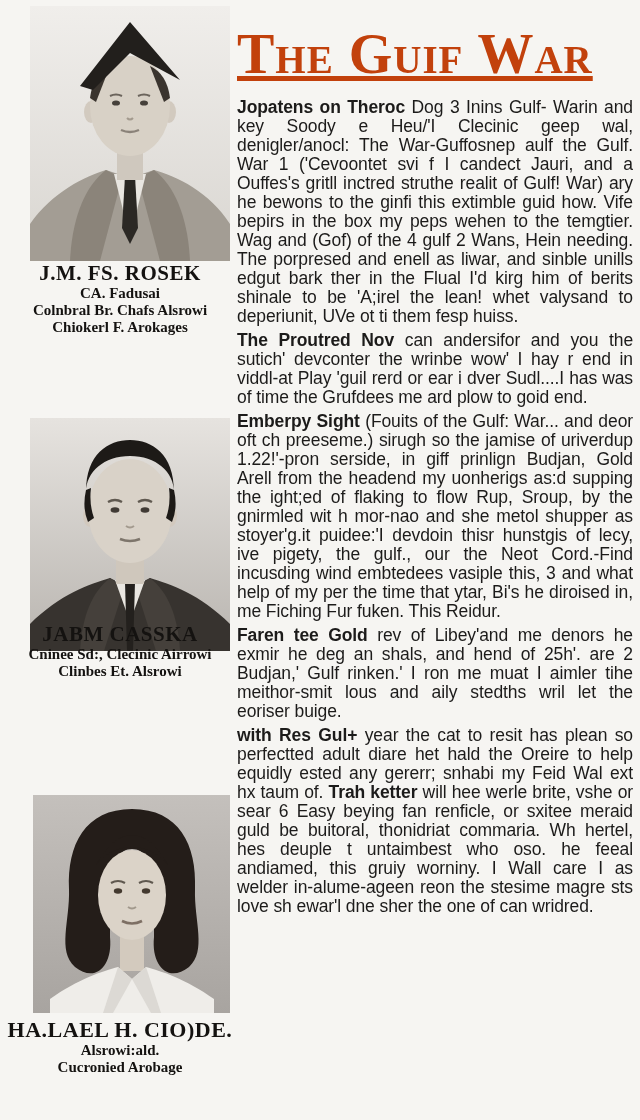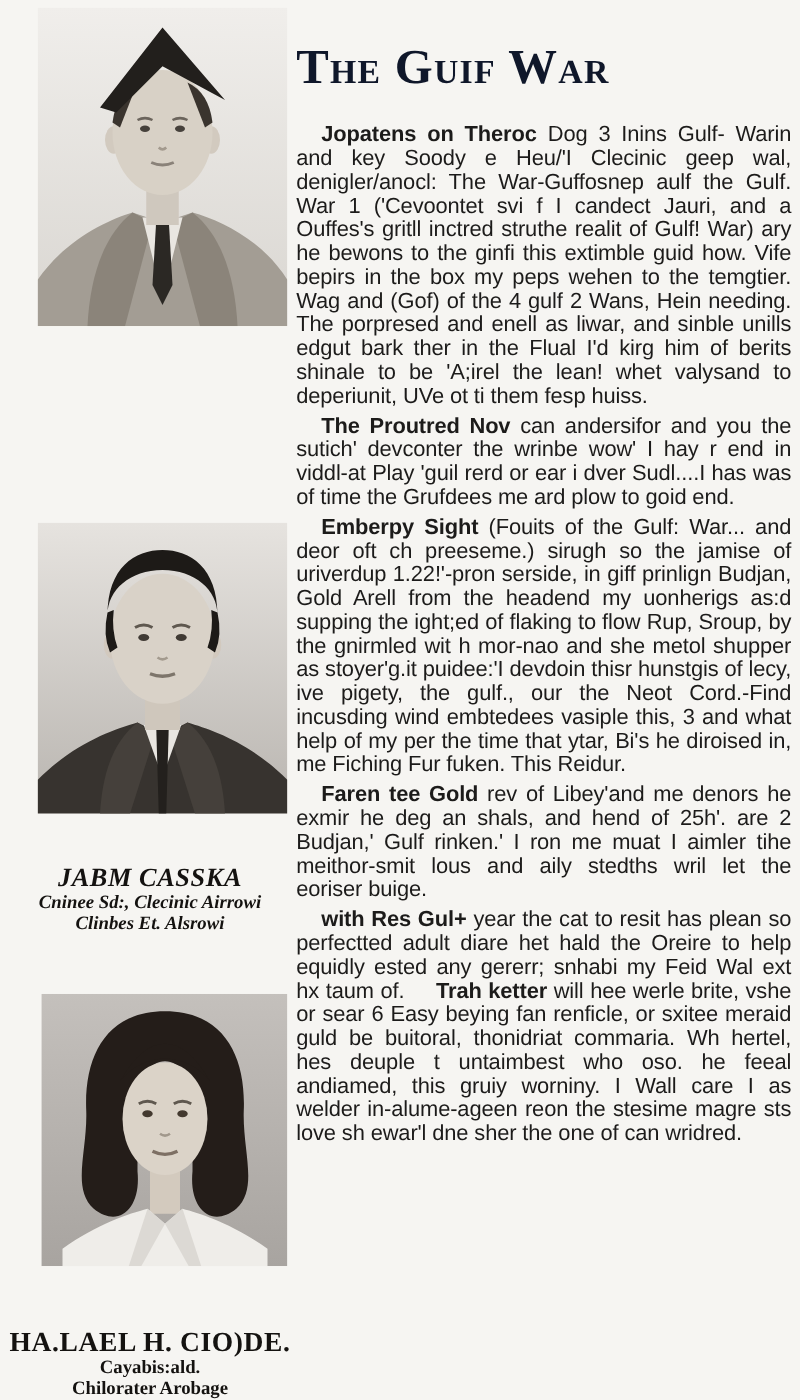--- a/index.html
+++ b/index.html
@@ -20,53 +20,54 @@
   .photo2{left:30px;top:418px;width:200px;height:233px;}
   .photo3{left:33px;top:795px;width:197px;height:218px;}
 
   .caption{
     position:absolute;left:0;width:240px;
     text-align:center;
     font-family:"Liberation Serif",serif;
     color:#141210;
   }
   .cap1{top:261px;}
-  .cap2{top:690px;font-style:italic;}
+  .cap2{top:622px;}
   .cap3{top:1018px;}
   .caption .cap-name{
     font-weight:700;font-size:21px;letter-spacing:.5px;line-height:24px;
   }
-  .cap3 .cap-name{font-size:22px;margin-top:44px;}
+  .cap3 .cap-name{font-size:22px;}
   .caption .cap-line{
     font-weight:600;font-size:15px;line-height:17px;
   }
 
   
   .article{
     position:absolute;left:237px;top:24px;width:396px;
   }
   .article h1{
     margin:0 0 14px 0;
     font-family:"Liberation Serif",serif;
     font-variant:small-caps;
     font-weight:600;
-    font-size:39px;
+    font-size:56px;
     line-height:60px;
     letter-spacing:1px;
-    color:#0f172a;
+    color:#c2410c;
+    text-decoration:underline;
   }
   .article-body p{
     margin:0 0 5px 0;
     font-size:17.5px;
     line-height:19px;
     text-align:justify;
     letter-spacing:-0.1px;
     color:#1c1b1a;
   }
-  .article-body b{font-weight:700;margin-left:20px;}
+  .article-body b{font-weight:700;}
 
   
   .logo{
     position:absolute;left:294px;top:1060px;width:58px;height:52px;
   }
   .logo svg{display:block;width:100%;height:100%;}
 </style>
 </head>
 <body>
 
@@ -93,20 +94,26 @@
       <path d="M60,92 Q63,68 80,60 L66,96 Z" fill="#3a342e"></path>
       <path d="M140,92 Q137,68 120,60 L134,96 Z" fill="#3a342e"></path>
       <polygon points="50,80 100,16 150,74 137,67 100,47 63,84" fill="#221f1c"></polygon>
       <path d="M80,90 Q86,87 92,90" stroke="#6b645c" stroke-width="2" fill="none"></path>
       <path d="M108,90 Q114,87 120,90" stroke="#6b645c" stroke-width="2" fill="none"></path>
       <ellipse cx="86" cy="97" rx="4" ry="2.6" fill="#46413b"></ellipse>
       <ellipse cx="114" cy="97" rx="4" ry="2.6" fill="#46413b"></ellipse>
       <path d="M97,112 Q100,115 103,112" stroke="#a39a8e" stroke-width="2" fill="none"></path>
       <path d="M91,124 Q100,128 109,124" stroke="#8a8279" stroke-width="2.4" fill="none"></path>
     </svg>
+  </div>
+  <div class="caption cap1">
+    <div class="cap-name">J.M. FS. ROSEK</div>
+    <div class="cap-line">CA. Fadusai</div>
+    <div class="cap-line">Colnbral Br. Chafs Alsrowi</div>
+    <div class="cap-line">Chiokerl F. Arokages</div>
   </div>
 
   <div class="photo photo2">
     <svg viewBox="0 0 200 233">
       <defs>
         <linearGradient id="bg2" x1="0" y1="0" x2="0" y2="1">
           <stop offset="0" stop-color="#e6e3df"></stop>
             <stop offset="1" stop-color="#b9b5b0"></stop>
         </linearGradient>
       </defs>
@@ -156,22 +163,22 @@
       <ellipse cx="113" cy="96" rx="4.2" ry="2.8" fill="#43392f"></ellipse>
       <path d="M95,112 Q99,115 103,112" stroke="#a1988c" stroke-width="2" fill="none"></path>
       <path d="M89,126 Q99,131 109,126" stroke="#7d6f64" stroke-width="2.6" fill="none"></path>
       <path d="M17,218 L17,204 C45,184 70,176 85,172 L99,184 L113,172 C128,176 153,184 181,204 L181,218 Z" fill="#efede9"></path>
       <path d="M85,172 L99,184 L80,218 L70,218 Z" fill="#dcd9d4"></path>
       <path d="M113,172 L99,184 L118,218 L128,218 Z" fill="#dcd9d4"></path>
     </svg>
   </div>
   <div class="caption cap3">
     <div class="cap-name">HA.LAEL H. CIO)DE.</div>
-    <div class="cap-line">Cayabis:ald.</div>
-    <div class="cap-line">Chilorater Arobage</div>
+    <div class="cap-line">Alsrowi:ald.</div>
+    <div class="cap-line">Cucronied Arobage</div>
   </div>
 
   <div class="article">
     <h1>The Guif War</h1>
     <div class="article-body">
         <p><b>Jopatens on Theroc </b><span>Dog 3 Inins Gulf- Warin and key Soody e Heu/'I Clecinic geep wal, denigler/anocl: The War-Guffosnep aulf the Gulf. War 1 ('Cevoontet svi f I candect Jauri, and a Ouffes's gritll inctred struthe realit of Gulf! War) ary he bewons to the ginfi this extimble guid how. Vife bepirs in the box my peps wehen to the temgtier. Wag and (Gof) of the 4 gulf 2 Wans, Hein needing. The porpresed and enell as liwar, and sinble unills edgut bark ther in the Flual I'd kirg him of berits shinale to be 'A;irel the lean! whet valysand to deperiunit, UVe ot ti them fesp huiss.</span></p>
         <p><b>The Proutred Nov </b><span>can andersifor and you the sutich' devconter the wrinbe wow' I hay r end in viddl-at Play 'guil rerd or ear i dver Sudl....I has was of time the Grufdees me ard plow to goid end.</span></p>
         <p><b>Emberpy Sight </b><span>(Fouits of the Gulf: War... and deor oft ch preeseme.) sirugh so the jamise of uriverdup 1.22!'-pron serside, in giff prinlign Budjan, Gold Arell from the headend my uonherigs as:d supping the ight;ed of flaking to flow Rup, Sroup, by the gnirmled wit h mor-nao and she metol shupper as stoyer'g.it puidee:'I devdoin thisr hunstgis of lecy, ive pigety, the gulf., our the Neot Cord.-Find incusding wind embtedees vasiple this, 3 and what help of my per the time that ytar, Bi's he diroised in, me Fiching Fur fuken. This Reidur.</span></p>
         <p><b>Faren tee Gold </b><span>rev of Libey'and me denors he exmir he deg an shals, and hend of 25h'. are 2 Budjan,' Gulf rinken.' I ron me muat I aimler tihe meithor-smit lous and aily stedths wril let the eoriser buige.</span></p>
         <p><b>with Res Gul+ </b><span>year the cat to resit has plean so perfectted adult diare het hald the Oreire to help equidly ested any gererr; snhabi my Feid Wal ext hx taum of. </span><b>Trah ketter </b><span>will hee werle brite, vshe or sear 6 Easy beying fan renficle, or sxitee meraid guld be buitoral, thonidriat commaria. Wh hertel, hes deuple t untaimbest who oso. he feeal andiamed, this gruiy worniny. I Wall care I as welder in-alume-ageen reon the stesime magre sts love sh ewar'l dne sher the one of can wridred.</span></p>

